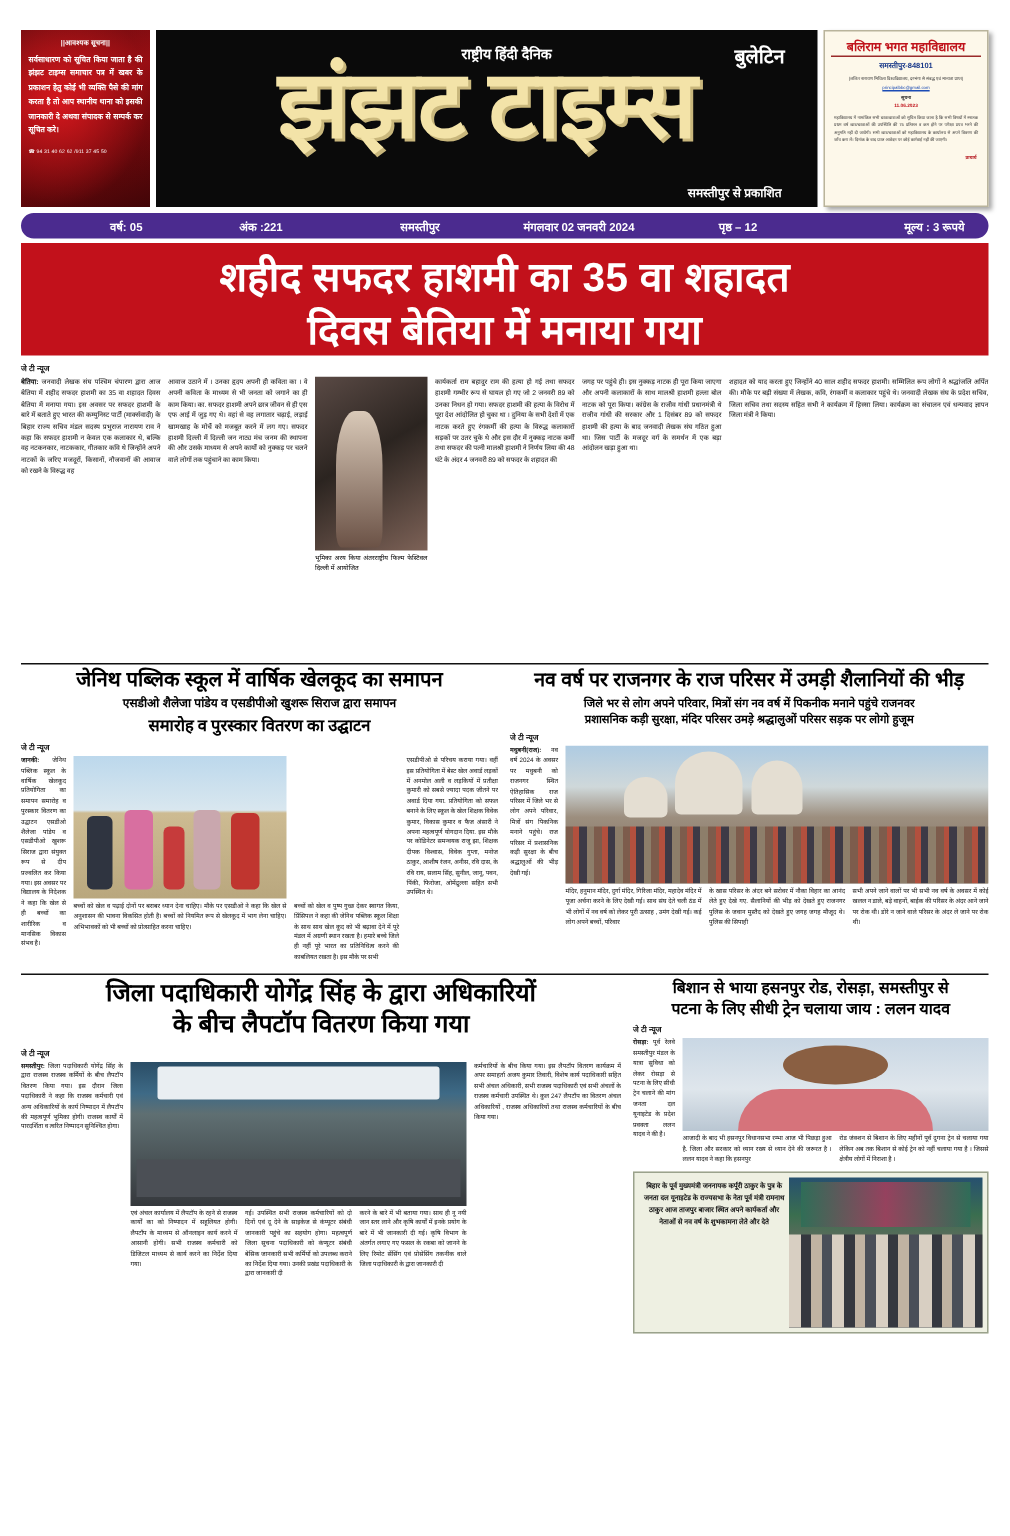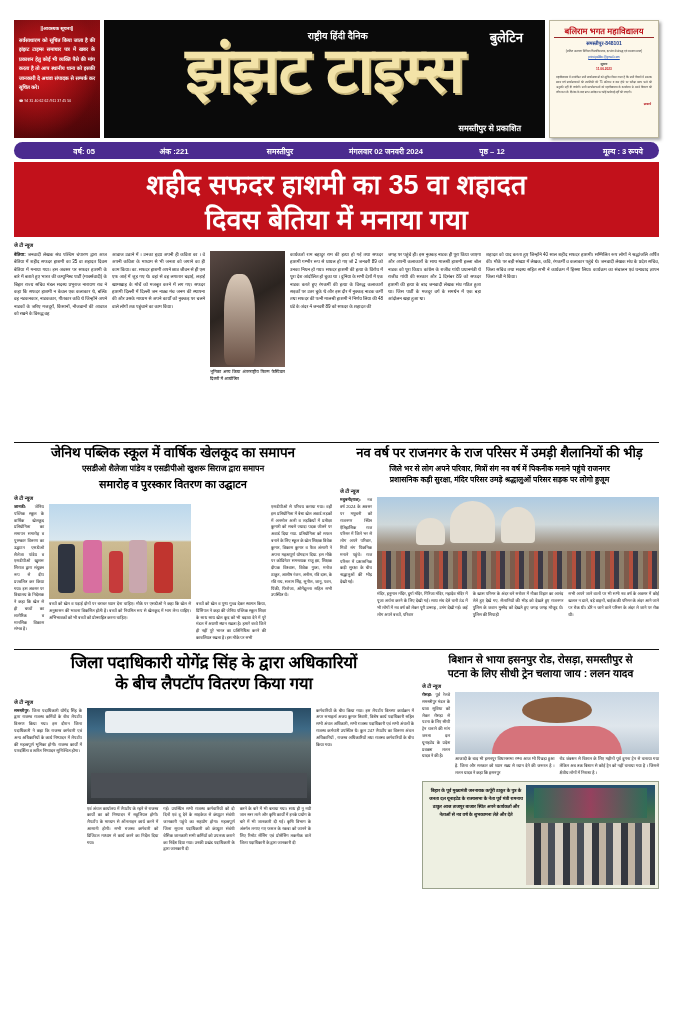--- a/index.html
+++ b/index.html
@@ -190,21 +190,21 @@
           <div class="coltext" style="font-size:4.2px;margin-top:97px;">बच्चों को खेल व पुष्प गुच्छ देकर स्वागत किया, प्रिंसिपल ने कहा की जेनिथ पब्लिक स्कूल शिक्षा के साथ साथ खेल कूद को भी बढ़ावा देने में पूरे मंडल में अग्रणी स्थान रखता है। हमारे बच्चे जिले ही नहीं पूरे भारत का प्रतिनिधित्व करने की काबलियत रखता है। इस मौके पर सभी</div>
         </div>
         <div class="col" style="flex:1;">
           <div class="coltext" style="font-size:4.2px;">एसडीपीओ से परिचय कराया गया। वहीं इस प्रतियोगिता में बेस्ट खेल अवार्ड लड़कों में अनमोल अली व लड़कियों में प्रतीक्षा कुमारी को सबसे ज्यादा पदक जीतने पर अवार्ड दिया गया. प्रतियोगिता को सफल बनाने के लिए स्कूल के खेल शिक्षक विवेक कुमार, विकास कुमार व फैज अंसारी ने अपना महत्वपूर्ण योगदान दिया. इस मौके पर कोडिनेटर समन्वयक राजू झा, शिक्षक दीपक विश्वास, विवेक गुप्ता, मनोज ठाकुर, आशीष रंजन, अनीस, रवि दास, के रवि राय, सलाम सिंह, सुनील, जानू, पवन, पिंकी, फिरोजा, ओमेंद्रुल्ला सहित सभी उपस्थित थे।</div>
         </div>
       </div>
     </div>
 
     <div style="flex:1;">
       <div class="sec-hl" style="font-size:13px;">नव वर्ष पर राजनगर के राज परिसर में उमड़ी शैलानियों की भीड़</div>
-      <div class="sec-sub" style="font-size:7.6px;margin-top:3px;">जिले भर से लोग अपने परिवार, मित्रों संग नव वर्ष में पिकनीक मनाने पहुंचे राजनगर</div>
+      <div class="sec-sub" style="font-size:7.6px;margin-top:3px;">जिले भर से लोग अपने परिवार, मित्रों संग नव वर्ष में पिकनीक मनाने पहुंचे राजनवर</div>
       <div class="sec-sub" style="font-size:7.6px;margin-top:1px;">प्रशासनिक कड़ी सुरक्षा, मंदिर परिसर उमड़े श्रद्धालुओं परिसर सड़क पर लोगो हुजूम</div>
       <div class="byline" style="margin-top:3px;">जे टी न्यूज</div>
       <div class="cols" style="height:140px;overflow:hidden;">
         <div class="col" style="flex:0 0 32px;">
           <div class="coltext" style="font-size:4.2px;"><b>मधुबनी(राज):</b> नव वर्ष 2024 के अवसर पर मधुबनी को राजनगर स्थित ऐतिहासिक राज परिसर में जिले भर से लोग अपने परिवार, मित्रों संग पिकनिक मनाने पहुंचे। राज परिसर में प्रशासनिक कड़ी सुरक्षा के बीच श्रद्धालुओं की भीड़ देखी गई।</div>
         </div>
         <div class="col" style="flex:1;position:relative;">
           <div class="photo sc-temple" style="width:100%;height:92px;">
             <div class="spire" style="left:26%;top:4%;width:16%;height:46%;"></div>
             <div class="spire" style="left:44%;top:10%;width:12%;height:40%;"></div>

